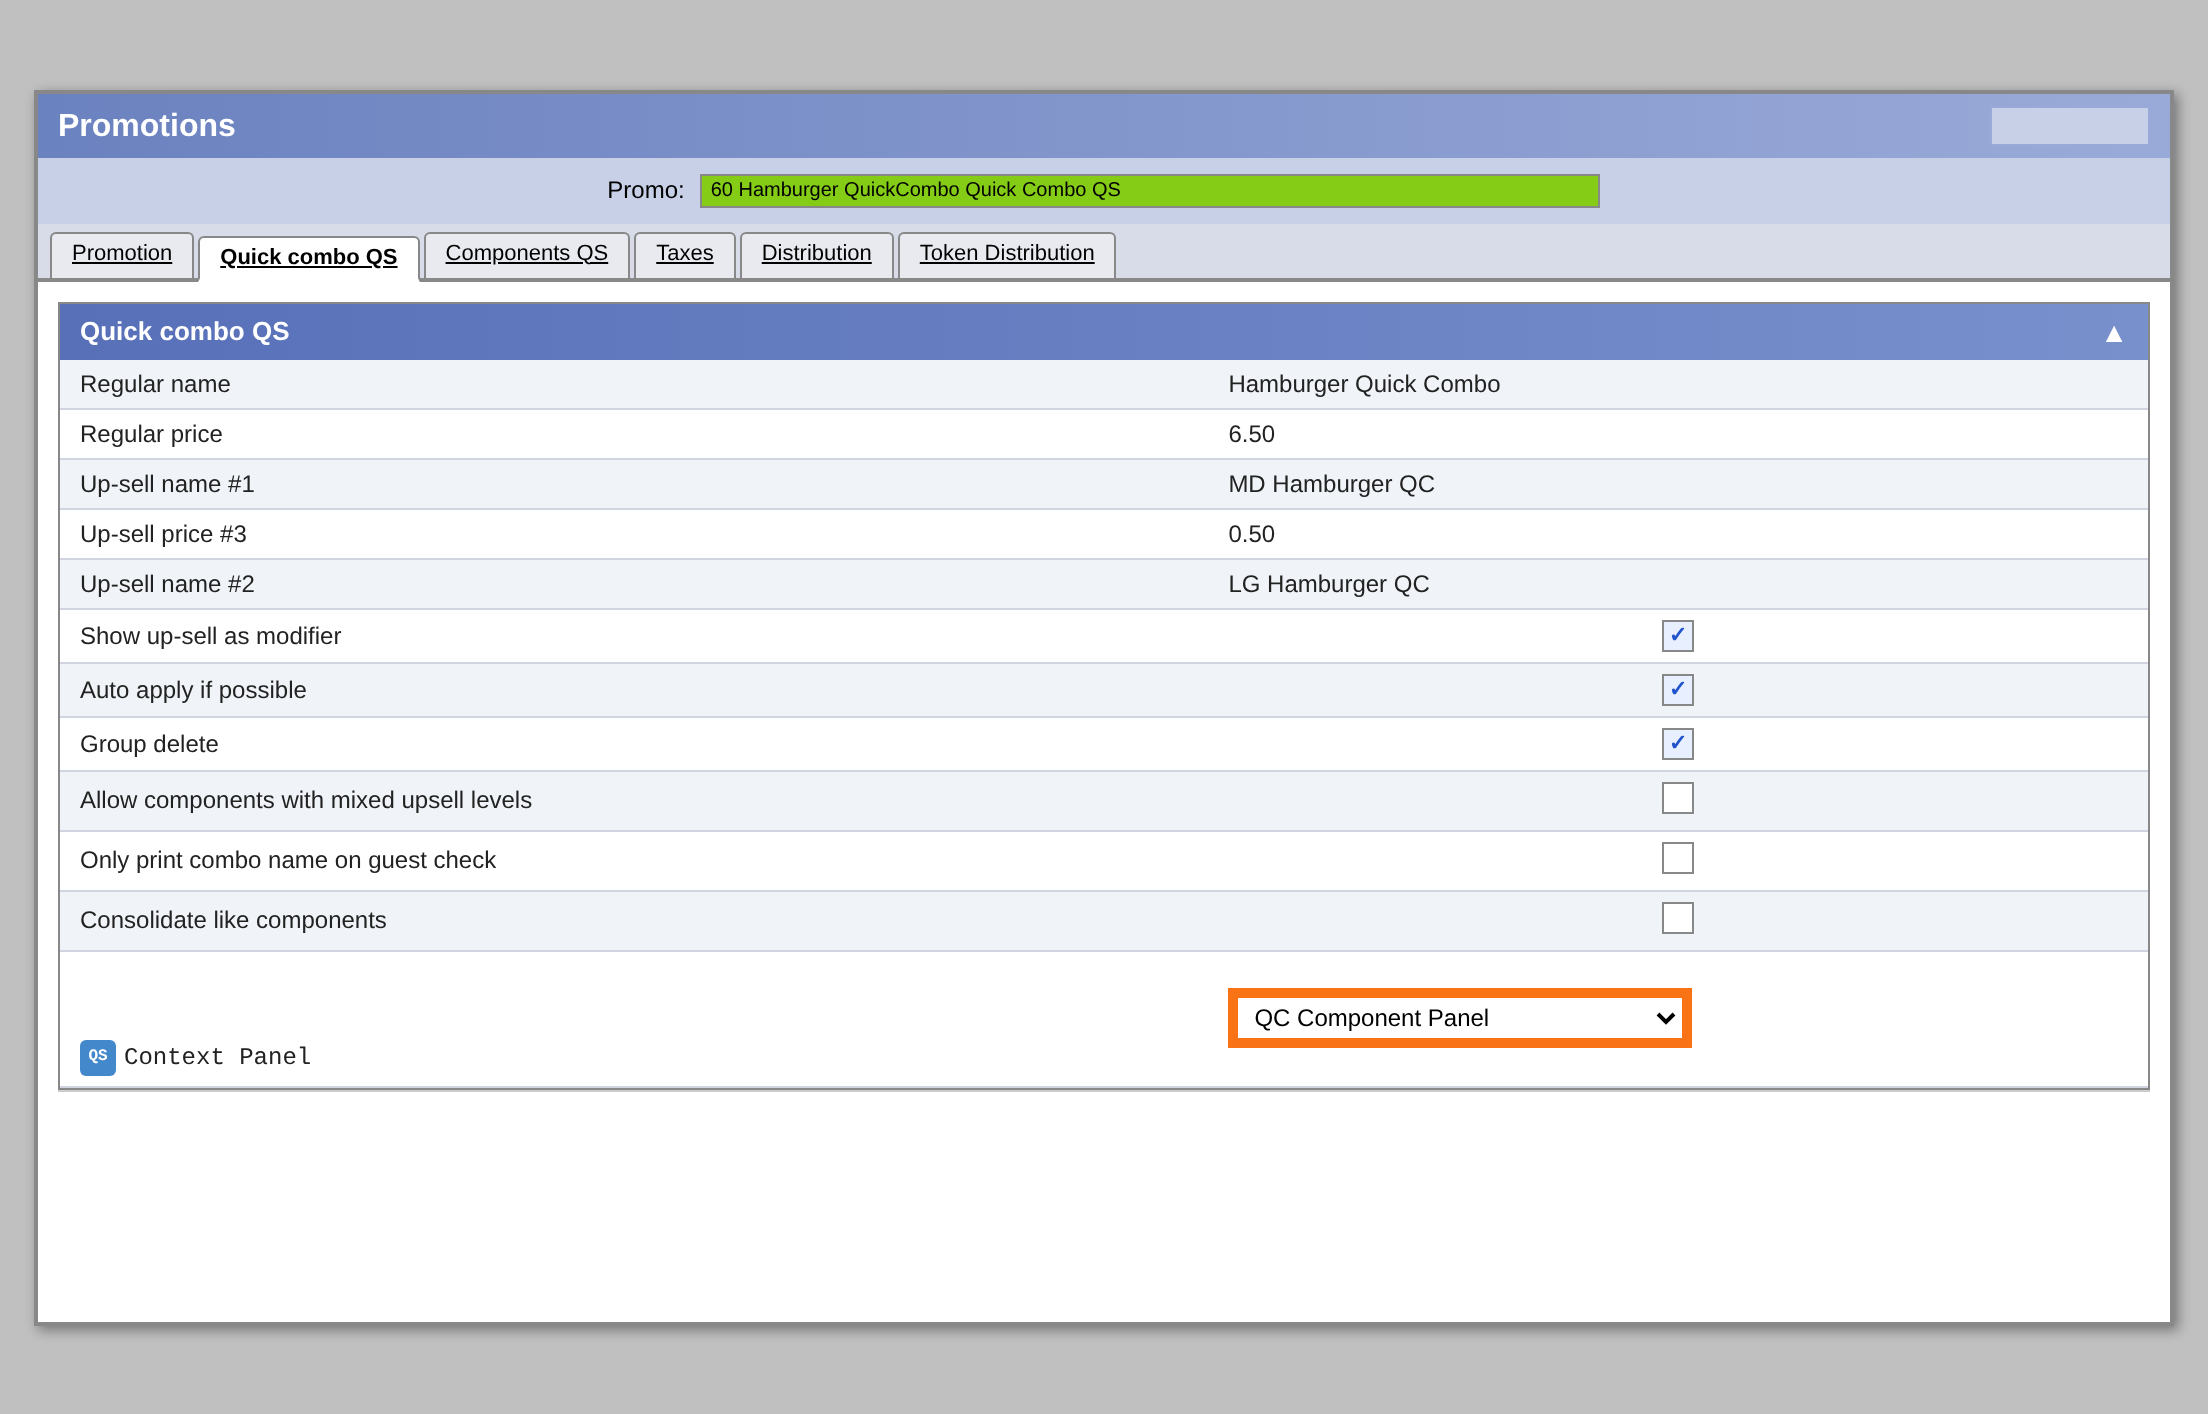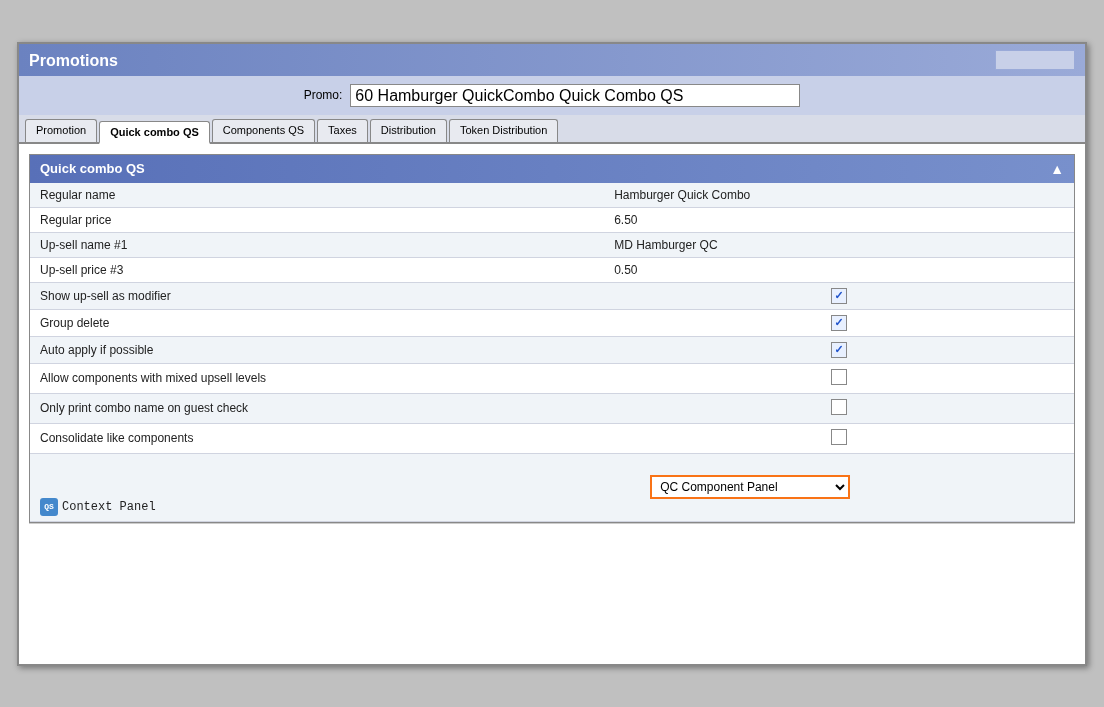--- a/index.html
+++ b/index.html
@@ -62,40 +62,41 @@
       -webkit-appearance: none;
       background-image: none;
     }
     .promo-select-wrapper {
       position: relative;
       width: 450px;
     }
     .promo-select-wrapper select {
       width: 100%;
       padding: 2px 20px 2px 4px;
-      font-size: 16px;
-      border: 1px solid #888;
-      background: #ffffff;
+      font-size: 10px;
+      border: 1px solid #888;
+      background: #84cc16;
       cursor: pointer;
     }
     .tabs-bar {
       background: #d8dce8;
       padding: 4px 6px 0 6px;
       display: flex;
       border-bottom: 2px solid #888;
     }
     .tab {
       padding: 4px 10px;
       border: 1px solid #888;
       border-bottom: none;
       background: #e8eaf0;
       cursor: pointer;
       font-size: 11px;
       margin-right: 2px;
       border-radius: 3px 3px 0 0;
+      text-decoration: underline;
     }
     .tab.active {
       background: white;
       font-weight: bold;
       border-bottom: 2px solid white;
       position: relative;
       bottom: -2px;
       z-index: 1;
     }
     .content-area {
@@ -190,27 +191,26 @@
       font-size: 8px;
       font-weight: bold;
       flex-shrink: 0;
     }
     .context-select-wrapper {
       position: relative;
       display: flex;
       align-items: center;
     }
     .context-select {
-      width: 200px;
+      width: 232px;
       padding: 2px 20px 2px 4px;
       font-size: 12px;
-      border: 2px solid #f97316;
-      background: white;
-      cursor: pointer;
-      margin-left: 36px;
+      border: 5px solid #f97316;
+      background: white;
+      cursor: pointer;
     }
     .bottom-area {
       background: white;
       height: 80px;
       border-top: 1px solid #ccc;
     }
   </style>
 </head>
 <body>
 
@@ -271,29 +271,33 @@
             </tr>
             <tr>
               <td>Up-sell name #1</td>
               <td>MD Hamburger QC</td>
             </tr>
             <tr>
               <td>Up-sell price #3</td>
               <td>0.50</td>
             </tr>
             <tr>
+              <td>Up-sell name #2</td>
+              <td>LG Hamburger QC</td>
+            </tr>
+            <tr>
               <td>Show up-sell as modifier</td>
               <td class="checkbox-cell"><div class="cb checked"></div></td>
             </tr>
             <tr>
+              <td>Auto apply if possible</td>
+              <td class="checkbox-cell"><div class="cb checked"></div></td>
+            </tr>
+            <tr>
               <td>Group delete</td>
-              <td class="checkbox-cell"><div class="cb checked"></div></td>
-            </tr>
-            <tr>
-              <td>Auto apply if possible</td>
               <td class="checkbox-cell"><div class="cb checked"></div></td>
             </tr>
             <tr>
               <td>Allow components with mixed upsell levels</td>
               <td class="checkbox-cell"><div class="cb"></div></td>
             </tr>
             <tr>
               <td>Only print combo name on guest check</td>
               <td class="checkbox-cell"><div class="cb"></div></td>
             </tr>

